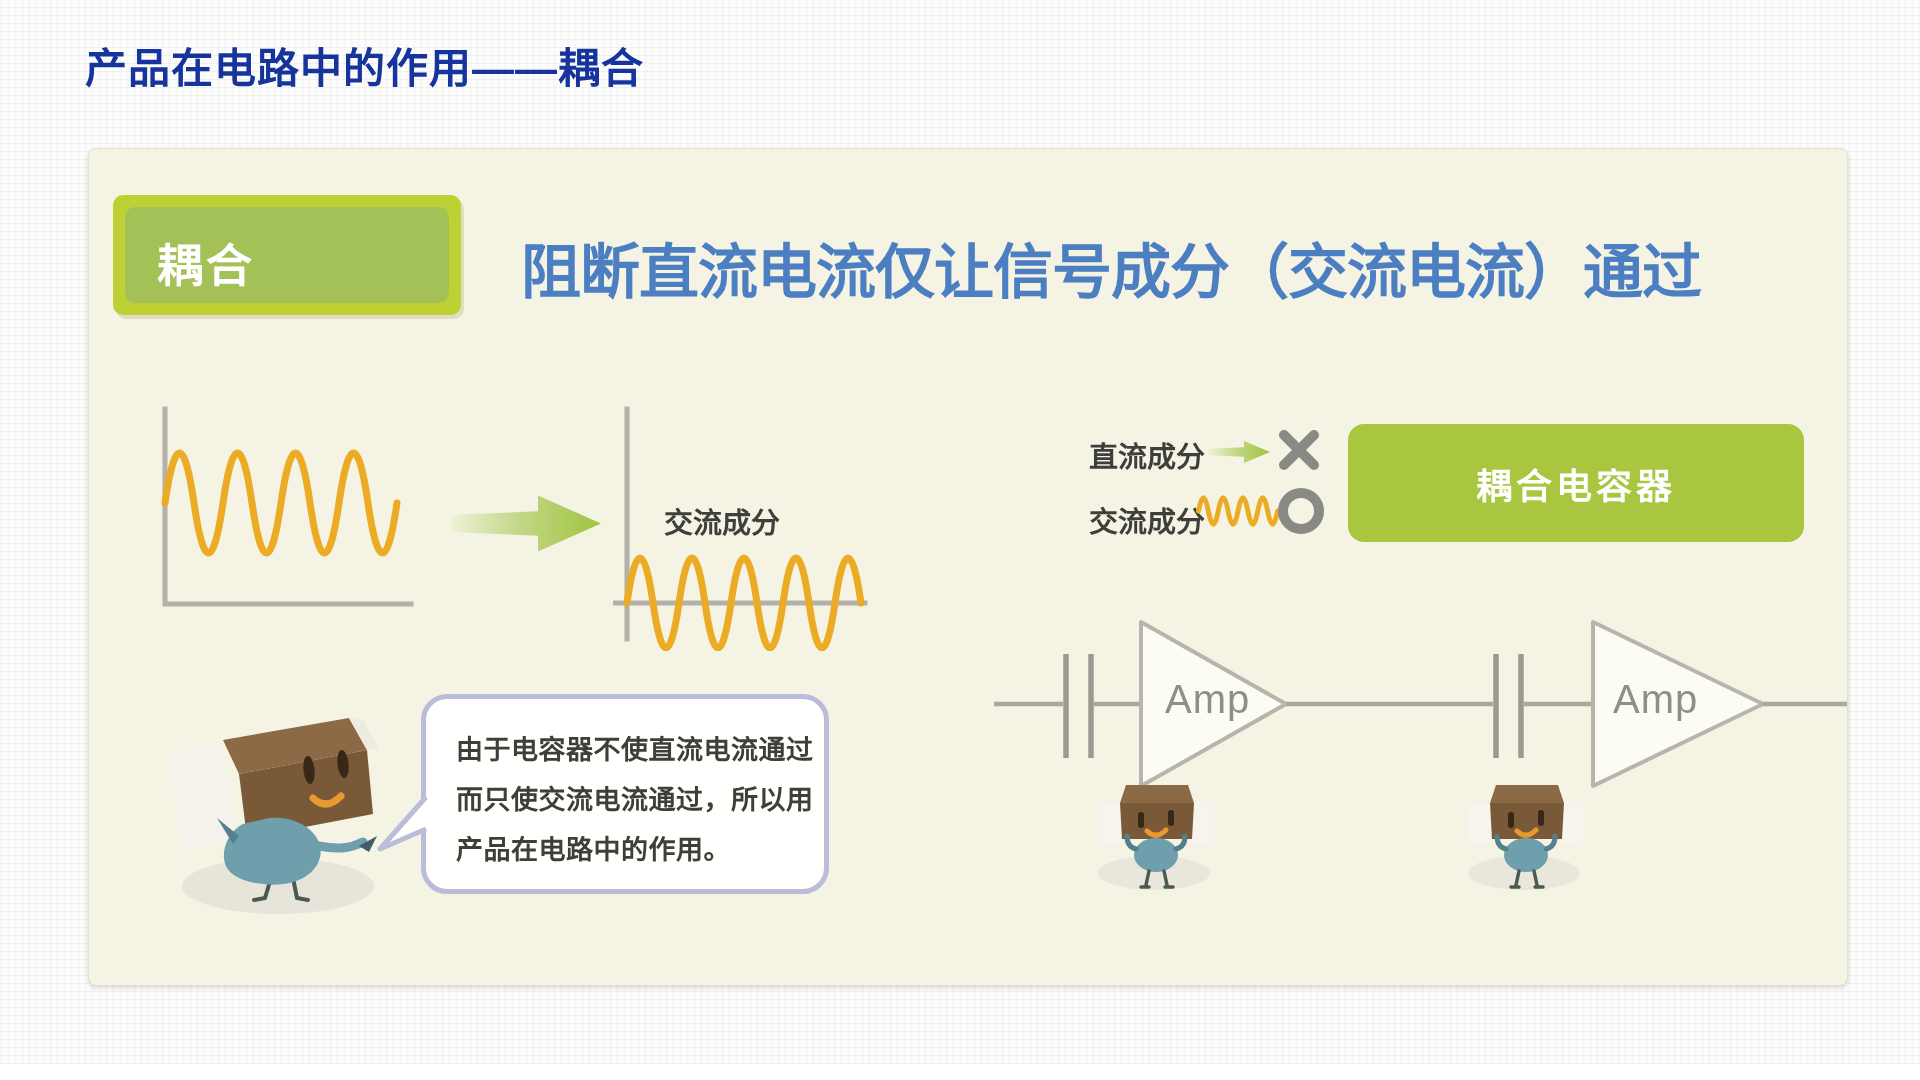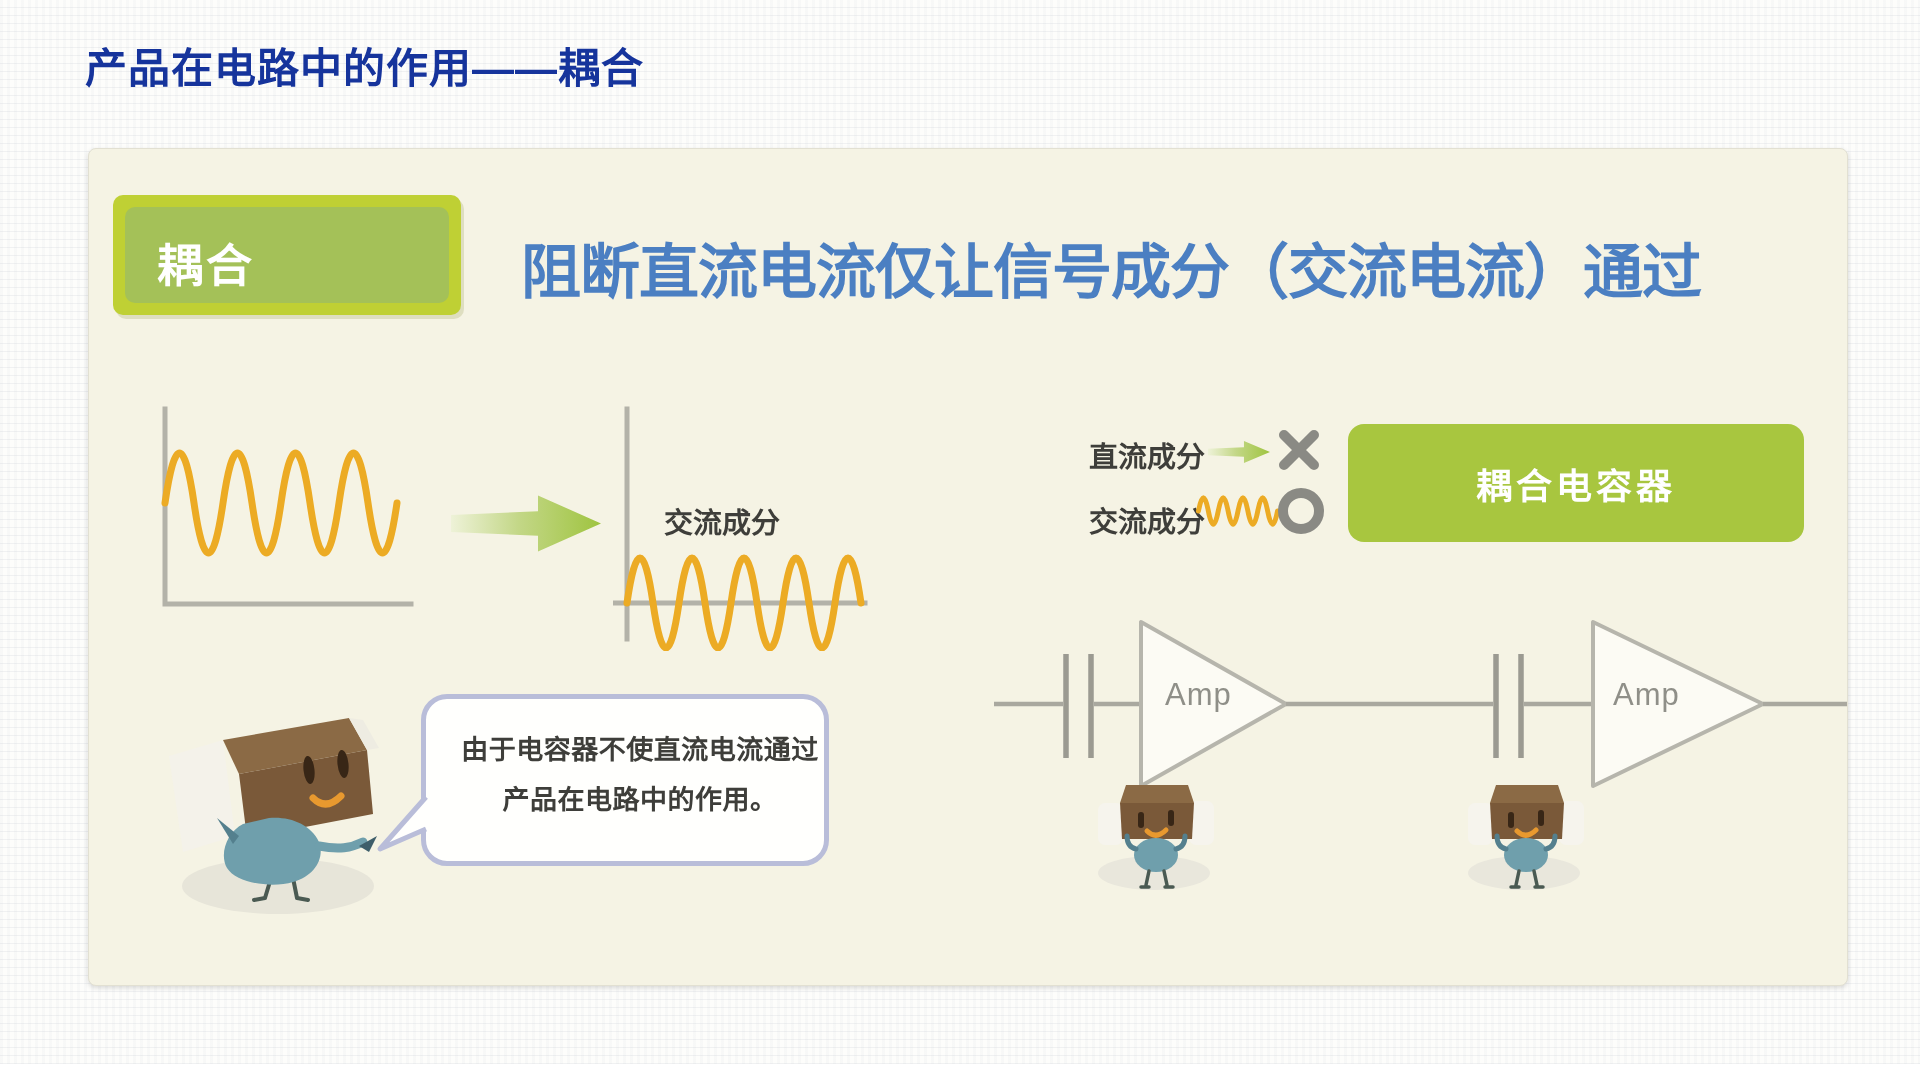--- a/index.html
+++ b/index.html
@@ -5,21 +5,20 @@
   * { margin:0; padding:0; box-sizing:border-box; }
   html,body { width:1920px; height:1080px; }
   body { font-family:"Liberation Sans","DejaVu Sans",sans-serif; }
 
   .slide {
     position:relative; width:1920px; height:1080px; overflow:hidden;
     background-color:#fdfdfb;
     background-image:
       repeating-linear-gradient(0deg, rgba(188,194,204,0.20) 0 1px, transparent 1px 8px),
       repeating-linear-gradient(90deg, rgba(200,206,214,0.10) 0 3px, transparent 3px 7px);
-    text-align: center;
   }
   .bottom-strip { position:absolute; left:0; bottom:0; width:100%; height:16px; background:#ffffff; }
 
   .page-title {
     position:absolute; left:85px; top:34px;
     font-size:42px; font-weight:800; letter-spacing:1px;
     color:var(--title_blue,#16349c); white-space:nowrap;
   }
 
   .panel {
@@ -86,32 +85,32 @@
     background:var(--button_green,#a8c63f); border-radius:16px;
     display:flex; align-items:center; justify-content:center;
     font-size:36px; font-weight:700; letter-spacing:4px; color:#ffffff;
   }
 
   .circuit { position:absolute; left:892px; top:467px; width:870px; height:190px; }
   .wire      { stroke:var(--circuit_gray,#a9a89f); stroke-width:4.5; fill:none; }
   .cap-plate { stroke:#9b9a91; stroke-width:5.5; fill:none; }
   .amp-tri   { fill:#fcfbf4; stroke:#b6b5ac; stroke-width:4; stroke-linejoin:round; }
   .amp-label {
-    position:absolute; font-size:31px; font-weight:500; letter-spacing:1px; color:#8f8f88;
+    position:absolute; font-size:40px; font-weight:500; letter-spacing:1px; color:#8f8f88;
   }
   .amp1 { left:1076px; top:528px; }
   .amp2 { left:1524px; top:528px; }
 
   .mascot-big   { position:absolute; left:52px; top:547px; width:280px; height:260px; }
   .mascot-small { position:absolute; width:140px; height:130px; }
   .m1 { left:997px;  top:624px; }
   .m2 { left:1367px; top:624px; }
 
   .bubble {
-    position:absolute; left:332px; top:545px; width:408px; height:172px;
+    position:absolute; left:332px; top:545px; width:408px; height:200px;
     background:#fffffd; border:5px solid var(--bubble_border,#b9bdd9); border-radius:26px;
     padding:26px 0 0 30px;
   }
   .bubble .speech-line {
     font-size:27px; font-weight:600; line-height:50px; letter-spacing:0.5px;
     color:var(--text_dark,#3e3e3a); white-space:nowrap;
   }
   .bubble-tail { position:absolute; left:285px; top:642px; width:54px; height:70px; }
   .tail-path { fill:#fffffd; stroke:var(--bubble_border,#b9bdd9); stroke-width:5; stroke-linejoin:round; }
 </style>
@@ -188,20 +187,21 @@
       </g>
       <path d="M130,182 L124,202 M124,202 L113,204 M152,182 L156,202 M156,202 L167,204" stroke="#4a5a52" stroke-width="4" fill="none" stroke-linecap="round"></path>
       <path d="M102,128 C86,136 78,158 86,172 C96,188 132,192 152,186 C174,180 184,162 178,146 C170,128 148,120 128,122 Z" fill="#6f9fac"></path>
       <polygon points="98,140 76,122 92,148" fill="#54808e"></polygon>
       <path d="M178,150 C198,154 210,152 222,146" stroke="#6f9fac" stroke-width="9" fill="none" stroke-linecap="round"></path>
       <polygon points="218,150 236,140 228,156" fill="#3e5e6a"></polygon>
     </svg>
 
     <div class="bubble">
       <div class="speech-line">由于电容器不使直流电流通过</div>
+      <div class="speech-line">而只使交流电流通过，所以用</div>
       <div class="speech-line">产品在电路中的作用。</div>
     </div>
     <svg class="bubble-tail" viewBox="0 0 54 70" aria-hidden="true">
       <path class="tail-path" d="M52,6 L6,58 L52,38"></path>
     </svg>
 
     <svg class="mascot-small m1" viewBox="0 0 140 130" aria-hidden="true">
       <ellipse cx="68" cy="100" rx="56" ry="17" fill="#e9e7dc"></ellipse>
       <rect x="12" y="30" width="25" height="42" rx="7" fill="#f6f4ed"></rect>
       <rect x="103" y="28" width="25" height="44" rx="7" fill="#f6f4ed"></rect>

